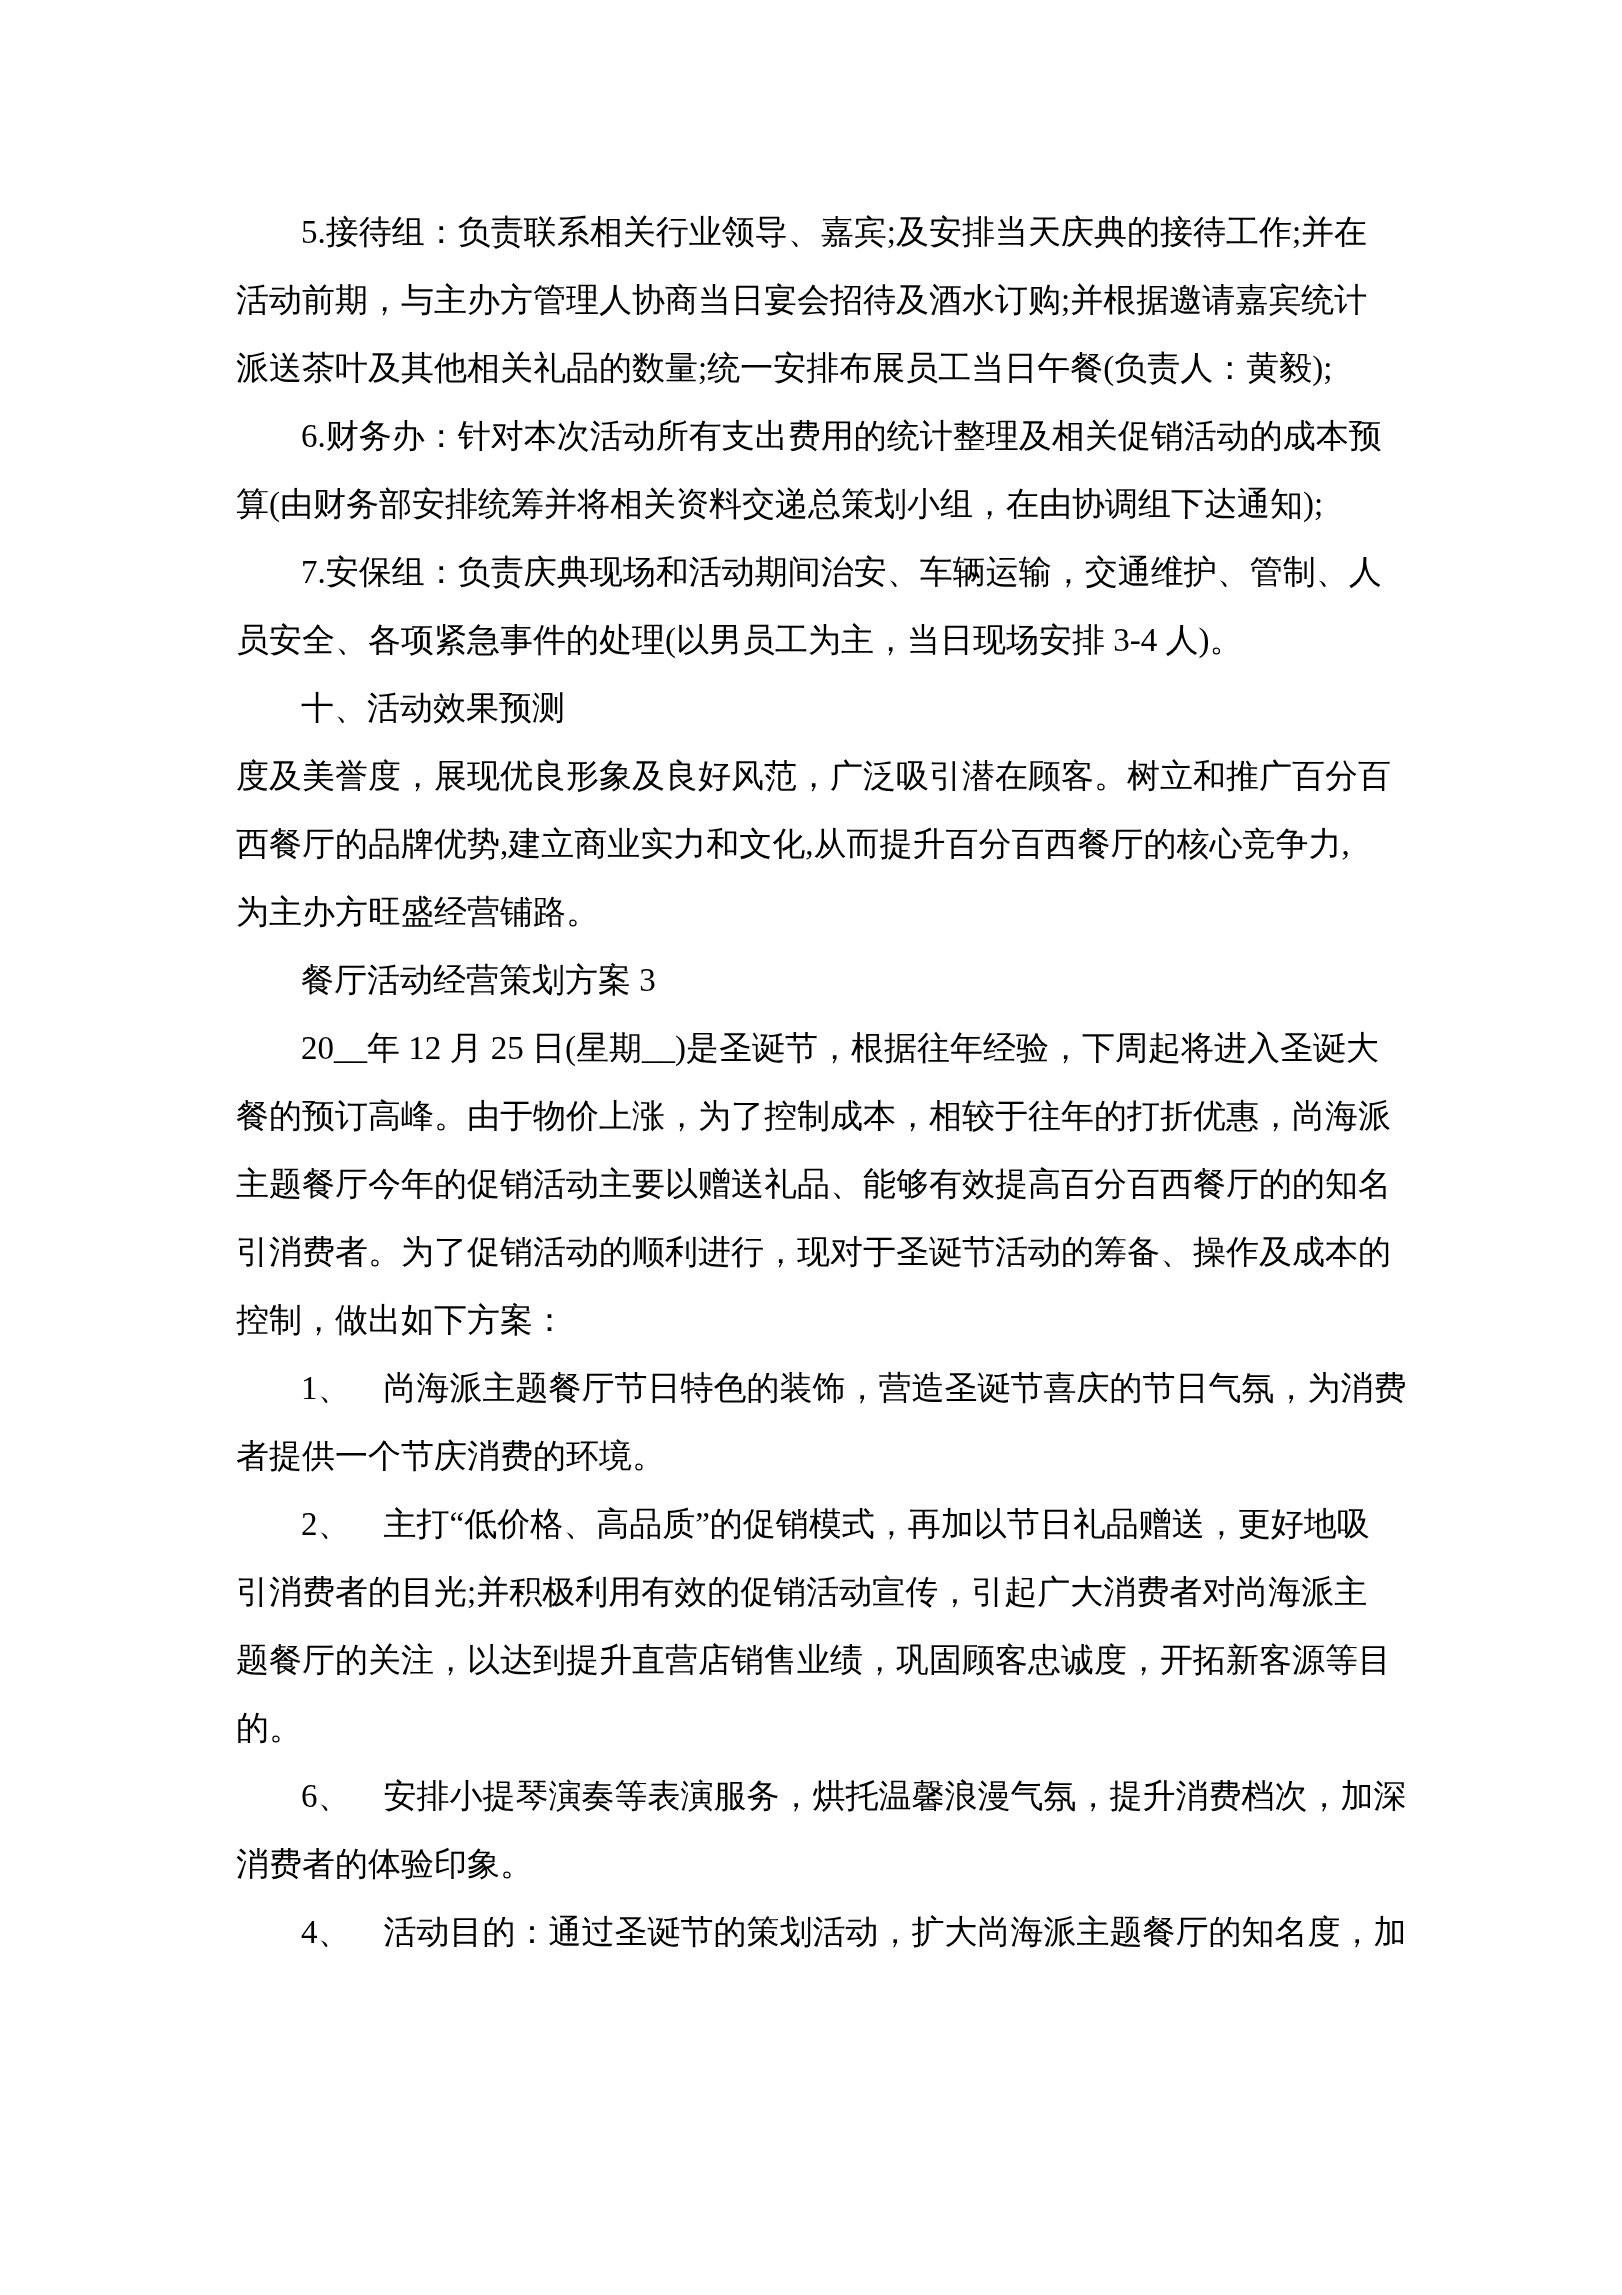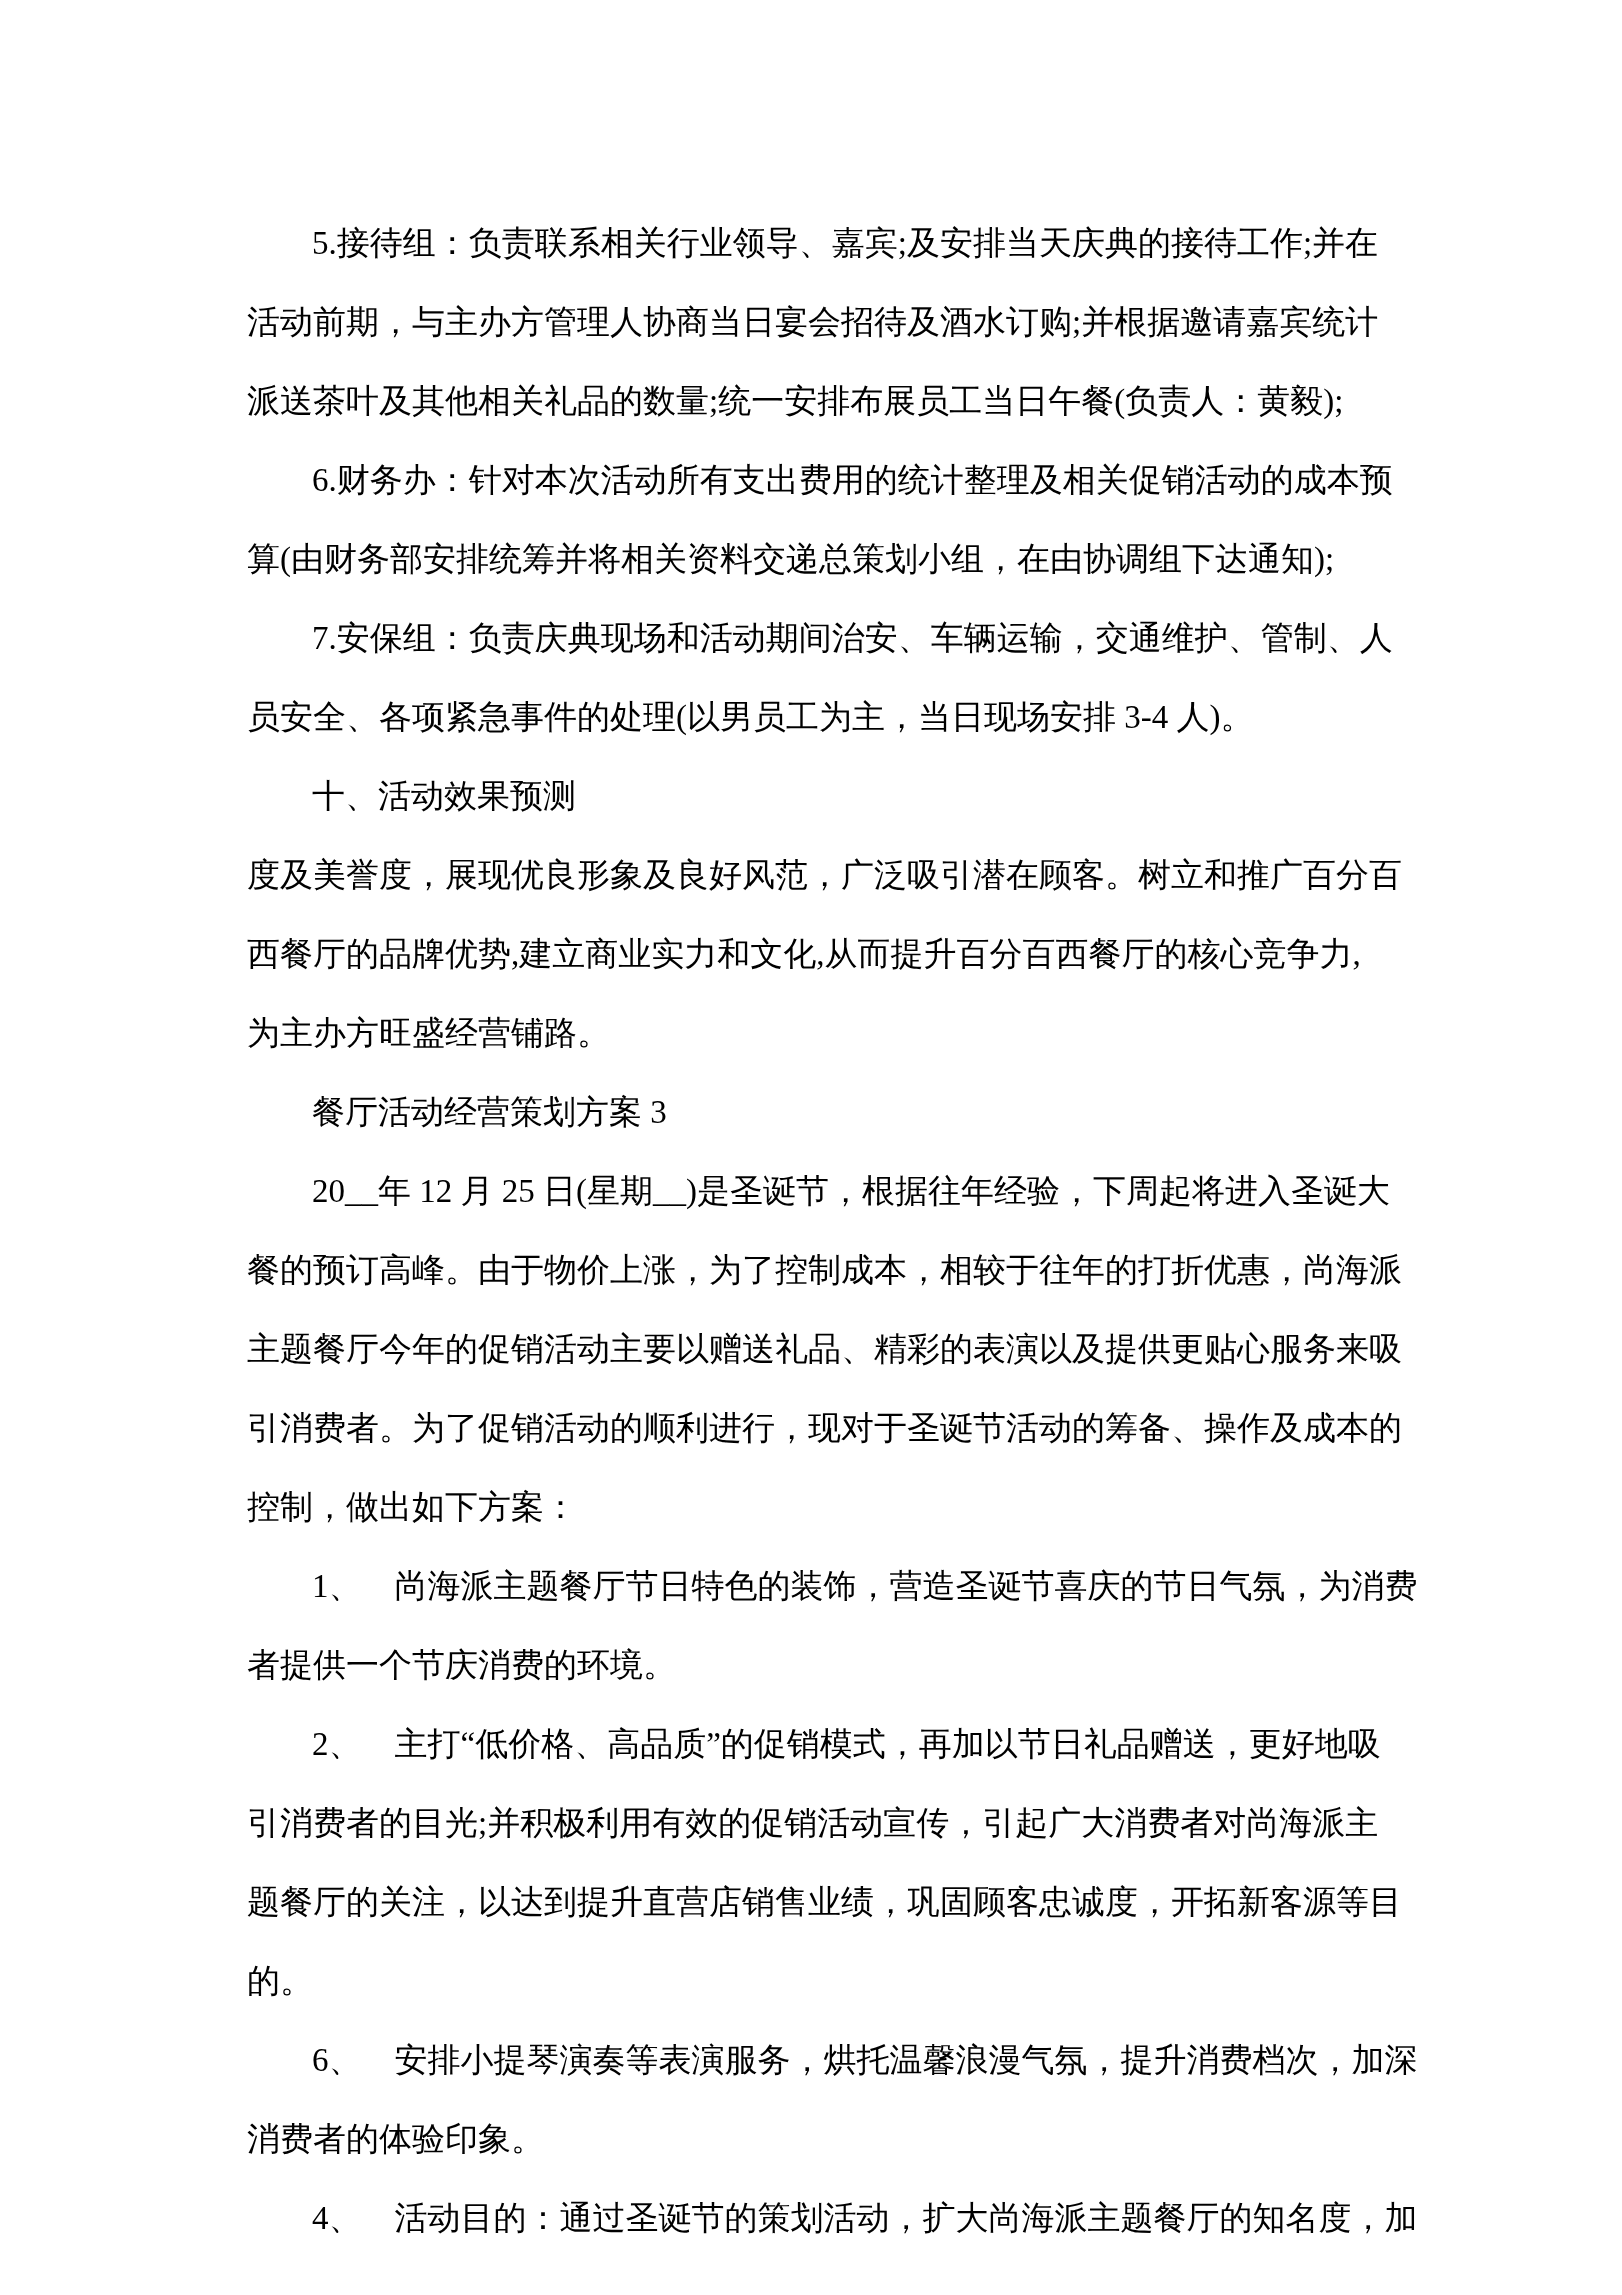--- a/index.html
+++ b/index.html
@@ -15,21 +15,21 @@
     box-sizing: border-box;
     overflow: hidden;
   }
   .text-block {
     position: absolute;
     left: 232px;
     top: 196px;
     width: 1155px;
   }
   .line {
-    margin: 15px;
+    margin: 4px;
     padding: 0;
     font-family: "Liberation Serif", "DejaVu Serif", serif;
     font-size: 33px;
     line-height: 64px;
     color: #000000;
     white-space: pre;
     text-align: left;
     font-weight: 400;
   }
   .line.indent {
@@ -48,21 +48,21 @@
     <p class="line">算(由财务部安排统筹并将相关资料交递总策划小组，在由协调组下达通知);</p>
     <p class="line indent">7.安保组：负责庆典现场和活动期间治安、车辆运输，交通维护、管制、人</p>
     <p class="line">员安全、各项紧急事件的处理(以男员工为主，当日现场安排 3-4 人)。</p>
     <p class="line indent">十、活动效果预测</p>
     <p class="line">度及美誉度，展现优良形象及良好风范，广泛吸引潜在顾客。树立和推广百分百</p>
     <p class="line">西餐厅的品牌优势,建立商业实力和文化,从而提升百分百西餐厅的核心竞争力,</p>
     <p class="line">为主办方旺盛经营铺路。</p>
     <p class="line indent">餐厅活动经营策划方案 3</p>
     <p class="line indent">20__年 12 月 25 日(星期__)是圣诞节，根据往年经验，下周起将进入圣诞大</p>
     <p class="line">餐的预订高峰。由于物价上涨，为了控制成本，相较于往年的打折优惠，尚海派</p>
-    <p class="line">主题餐厅今年的促销活动主要以赠送礼品、精彩的表演以及提供更贴心服务来吸</p>
+    <p class="line">主题餐厅今年的促销活动主要以赠送礼品、能够有效提高百分百西餐厅的的知名</p>
     <p class="line">引消费者。为了促销活动的顺利进行，现对于圣诞节活动的筹备、操作及成本的</p>
     <p class="line">控制，做出如下方案：</p>
     <p class="line indent">1、　尚海派主题餐厅节日特色的装饰，营造圣诞节喜庆的节日气氛，为消费</p>
     <p class="line">者提供一个节庆消费的环境。</p>
     <p class="line indent">2、　主打“低价格、高品质”的促销模式，再加以节日礼品赠送，更好地吸</p>
     <p class="line">引消费者的目光;并积极利用有效的促销活动宣传，引起广大消费者对尚海派主</p>
     <p class="line">题餐厅的关注，以达到提升直营店销售业绩，巩固顾客忠诚度，开拓新客源等目</p>
     <p class="line">的。</p>
     <p class="line indent">6、　安排小提琴演奏等表演服务，烘托温馨浪漫气氛，提升消费档次，加深</p>
     <p class="line">消费者的体验印象。</p>

